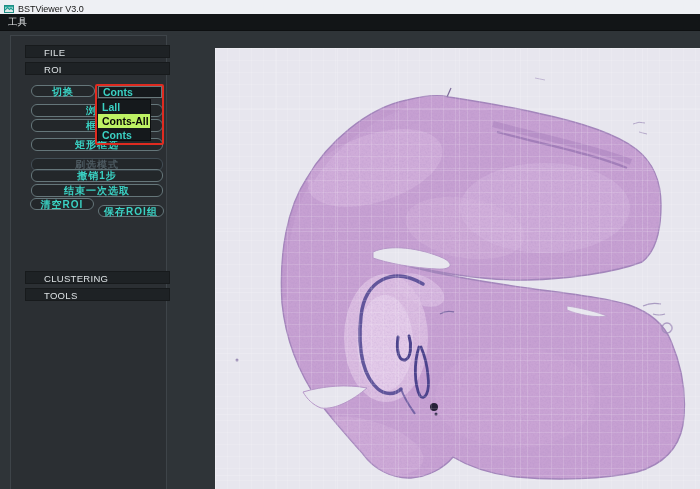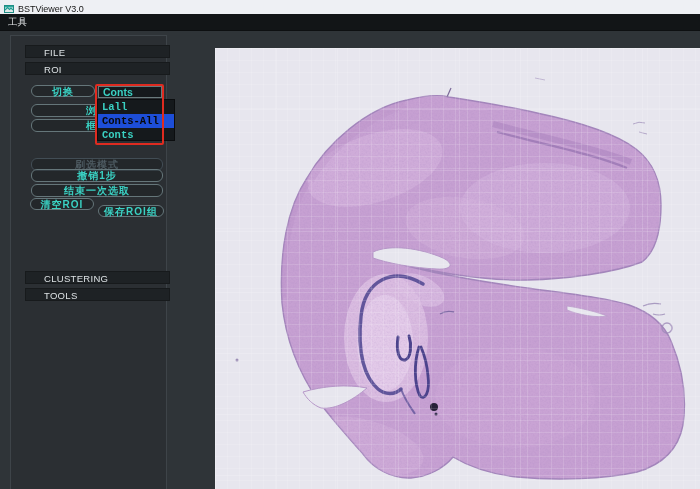--- a/index.html
+++ b/index.html
@@ -50,28 +50,28 @@
   }
   .tbtn.disabled { color:#4d5a61; border-color:#424d55; letter-spacing:1px; }
   
   .dd-field {
     position:absolute; left:87px; top:85px; width:64px; height:12px;
     background:#15191c; border:1px solid #6a7a7c;
     color:#3ad1c3; font-weight:bold; font-size:10.5px; line-height:11px;
     padding-left:4px; z-index:5;
   }
   .dd-popup {
-    position:absolute; left:86px; top:98px; width:78px; height:42px;
-    background:#15191c; border:1px solid #0b0d0f; z-index:5;font-family:Liberation Mono, monospace;
+    position:absolute; left:86px; top:98px; width:54px; height:42px;
+    background:#15191c; border:1px solid #0b0d0f; z-index:5;
   }
   .dd-opt {
     height:14px; line-height:14px; padding-left:4px;
     color:#3ad1c3; font-weight:bold; font-size:10.5px; cursor:default;
   }
-  .dd-opt.hl { background:#1d4ed8; color:#070707; }
+  .dd-opt.hl { background:#bef264; color:#070707; }
   .redbox {
     position:absolute; left:84px; top:83px; width:69px; height:61px;
     border:2px solid #df2b20; border-radius:2px; z-index:6; pointer-events:none;
   }
   
   .viewer {
     position:absolute; left:215px; top:17px; width:485px; height:441px;
     background:#e7e6ee; overflow:hidden;
   }
   .viewer svg { display:block; }
@@ -95,20 +95,21 @@
 <div class="main">
 
   <div class="panel">
     <div class="secbar" style="top:9px;">FILE</div>
     <div class="secbar" style="top:26px;">ROI</div>
 
     <div class="tbtn" style="left:20px; top:49px; width:64px; height:12px;">切换</div>
 
     <div class="tbtn" style="left:20px; top:68px;  width:132px; height:13px;">浏览</div>
     <div class="tbtn" style="left:20px; top:83px;  width:132px; height:13px;">框选</div>
+    <div class="tbtn" style="left:20px; top:102px; width:132px; height:13px;">矩形框选</div>
     <div class="tbtn disabled" style="left:20px; top:122px; width:132px; height:13px;">刷选模式</div>
     <div class="tbtn" style="left:20px; top:133px; width:132px; height:13px;">撤销1步</div>
     <div class="tbtn" style="left:20px; top:148px; width:132px; height:13px;">结束一次选取</div>
     <div class="tbtn" style="left:19px; top:162px; width:64px; height:12px;">清空ROI</div>
     <div class="tbtn" style="left:87px; top:169px; width:66px; height:12px;">保存ROI组</div>
 
     <div class="dd-field" style="top:50px;">Conts</div>
     <div class="dd-popup" style="top:63px;">
       <div class="dd-opt">Lall</div>
       <div class="dd-opt hl">Conts-All</div>

